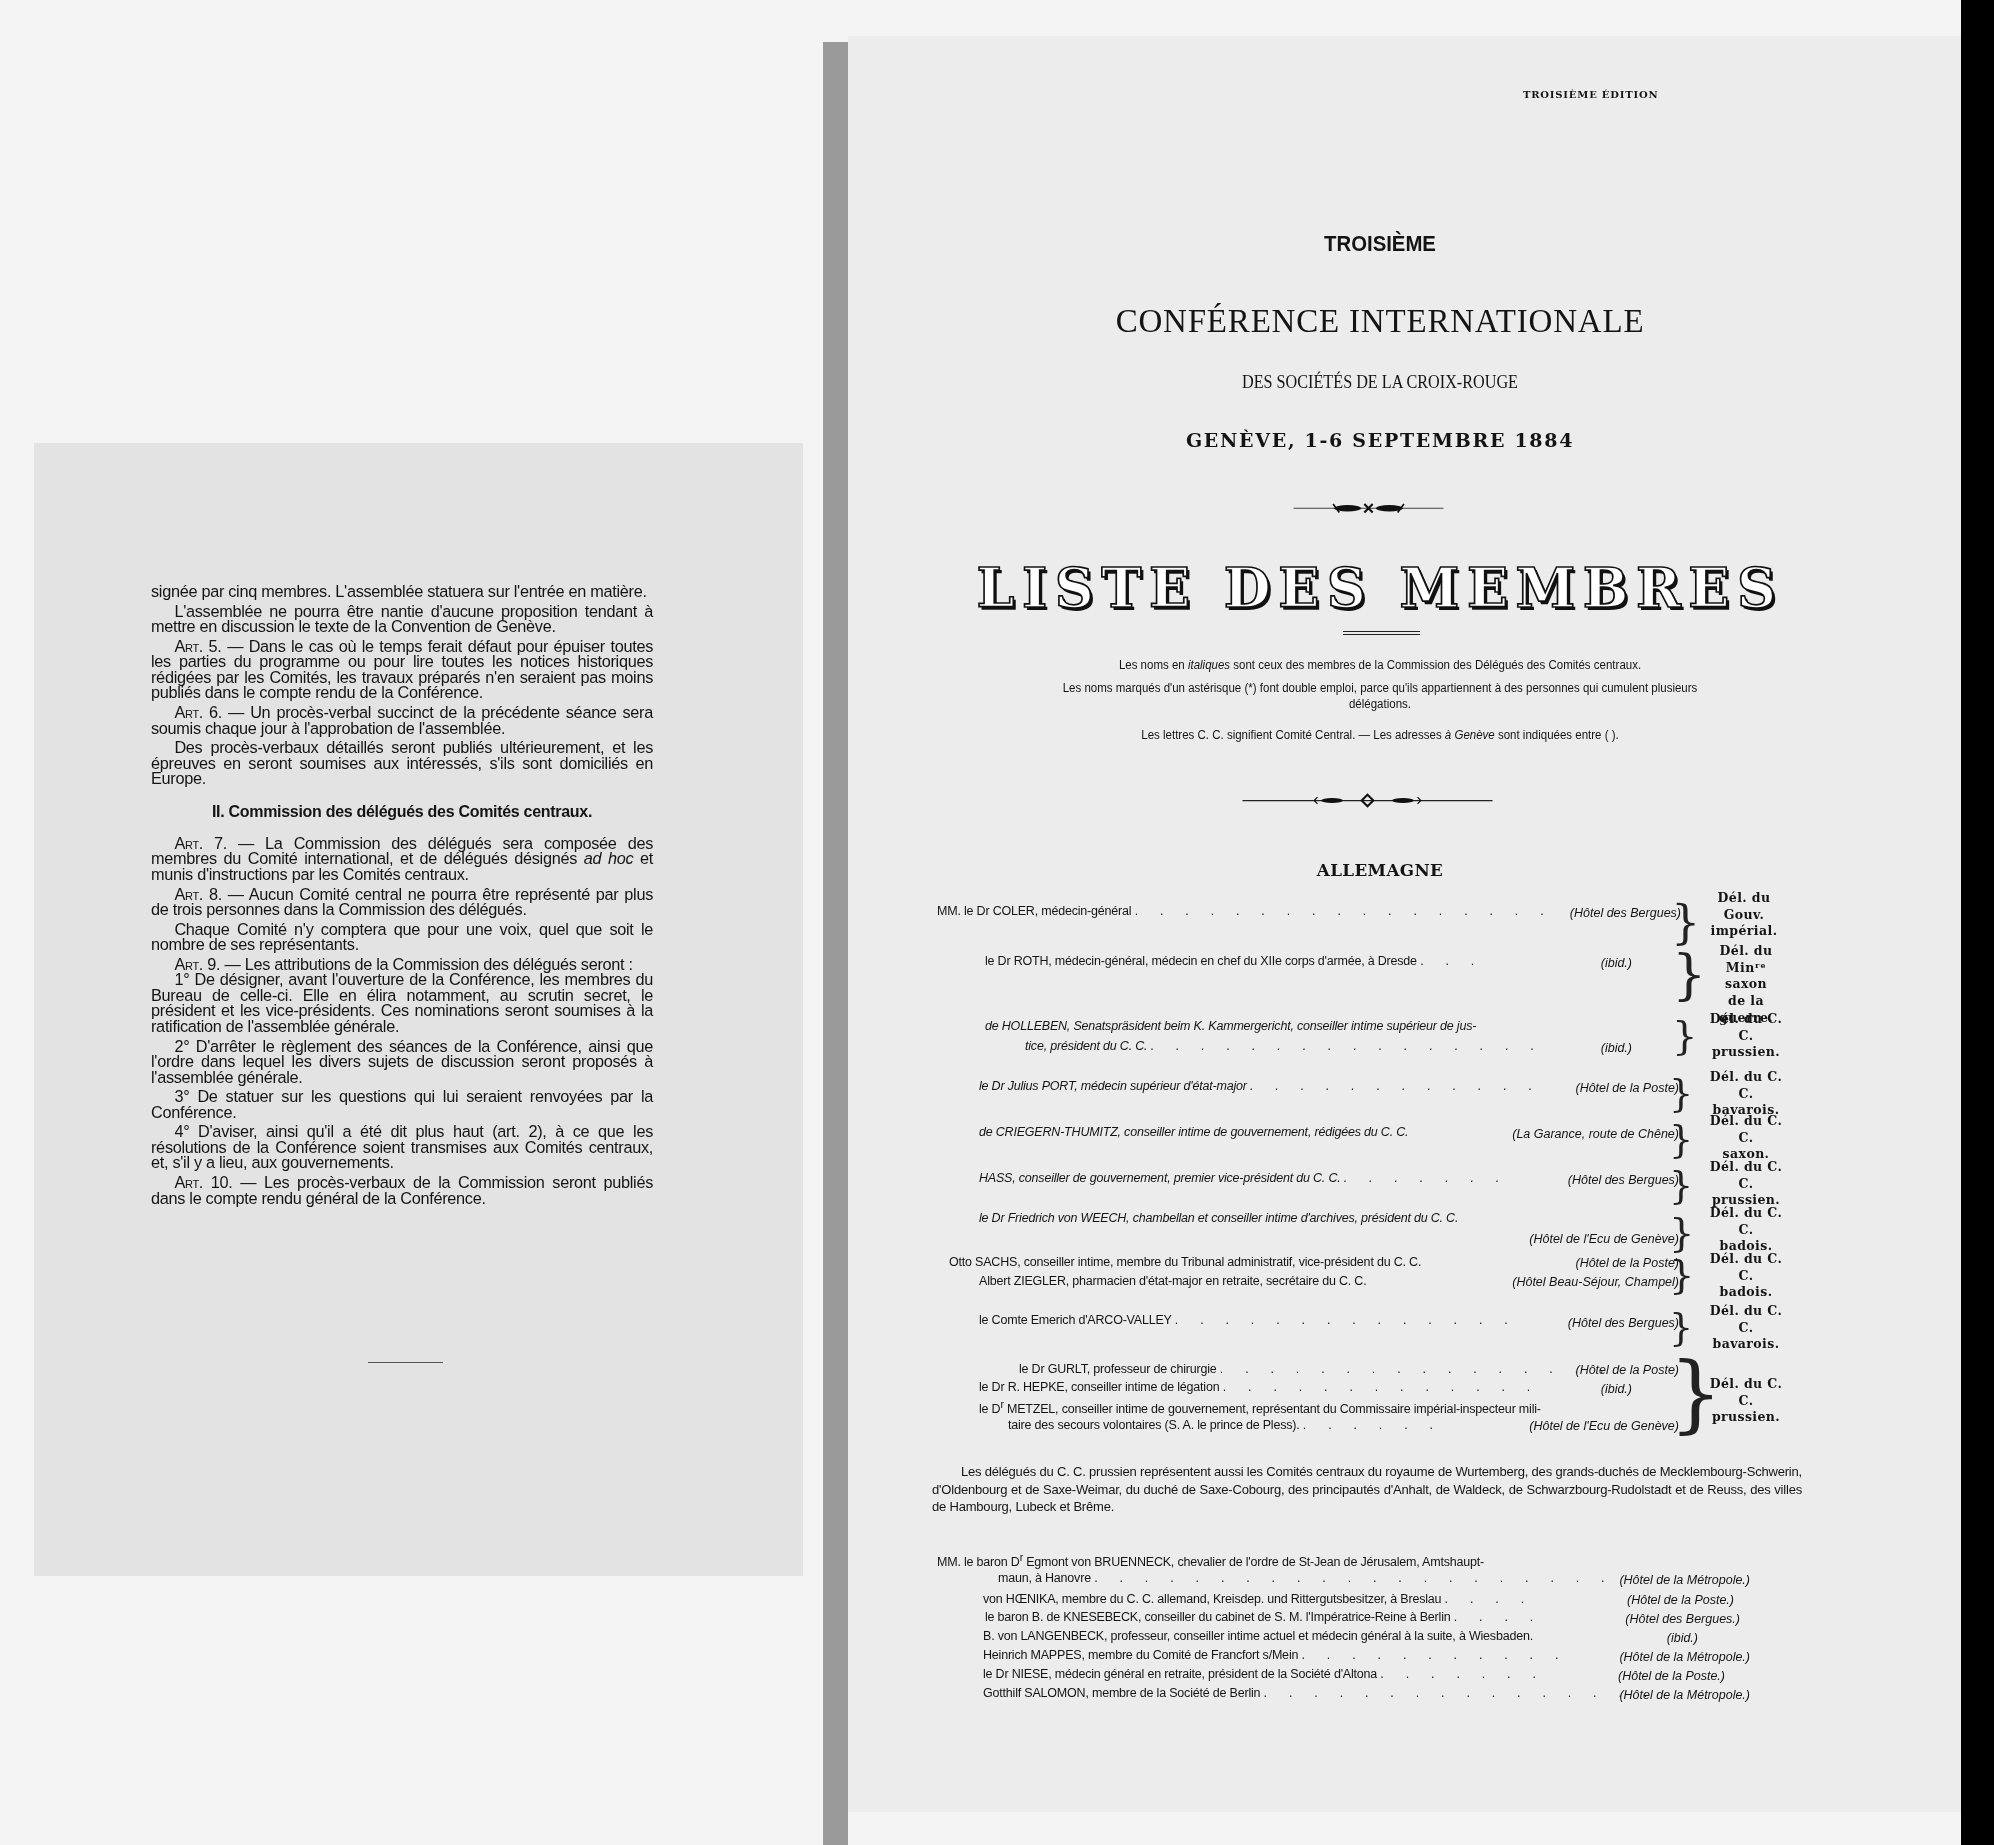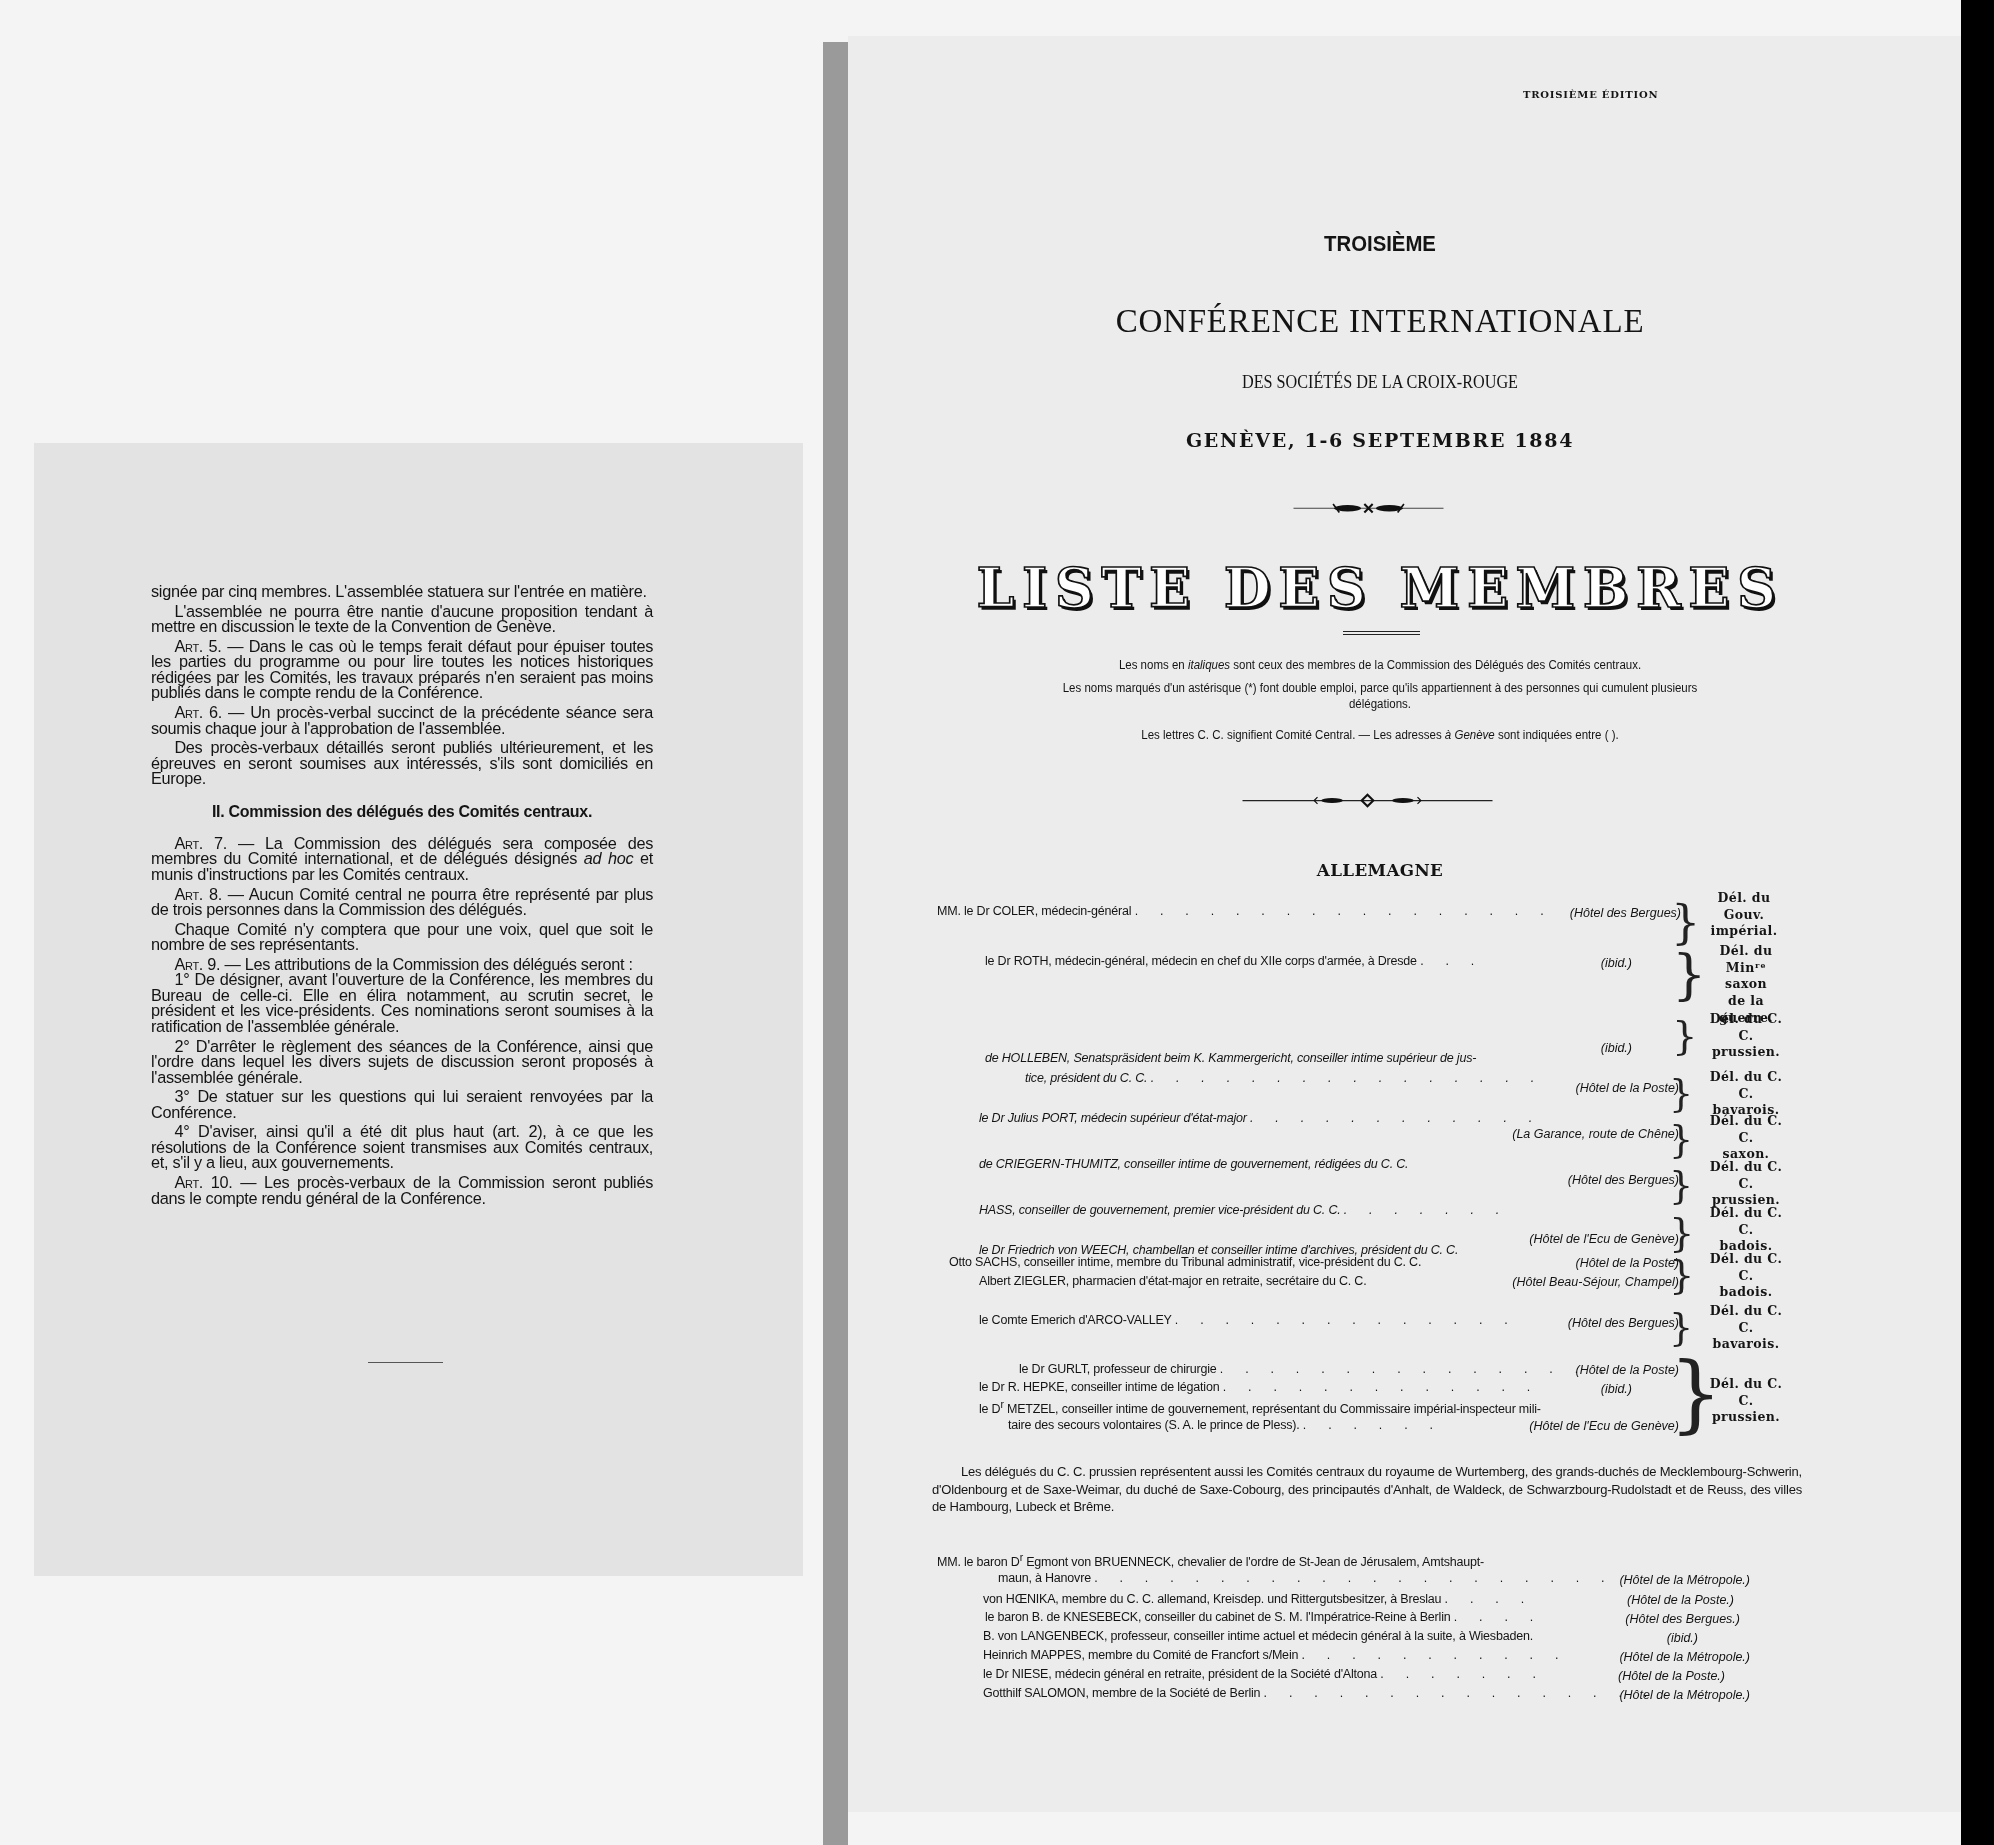--- a/index.html
+++ b/index.html
@@ -16,21 +16,21 @@
   .sc { font-variant:small-caps; }
   .lp h3 { margin:17.6px 0 16px 0; text-align:center; font-size:16px; font-weight:bold; text-indent:0; }
   
   #gutter { left:823px; top:42px; width:25px; height:1803px; background:#9a9a9a; }
   
   #right-page { left:848px; top:36px; width:1113px; height:1776px; background:#ececec; }
   #black-edge { left:1961px; top:0; width:34px; height:1845px; background:#000; }
   .c { text-align:center; }
   .rp-text { position:absolute; font-family:"Liberation Sans", sans-serif; }
   .row { position:absolute; font-family:"Liberation Sans", sans-serif; font-size:12.5px; white-space:nowrap; letter-spacing:-0.2px; }
-  .it { font-style:italic;margin-top:32px; }
+  .it { font-style:italic; }
   .brace { position:absolute; font-family:"DejaVu Serif",serif; font-weight:100; color:#222; }
   .del { position:absolute; width:92px; text-align:center; font-family:"DejaVu Serif",serif; font-weight:bold;
          font-size:12.5px; line-height:16.7px; letter-spacing:0.4px; }
   .addr { position:absolute; font-style:italic; font-size:12.5px; font-family:"Liberation Sans",sans-serif; white-space:nowrap; text-align:right; }
   .dots { letter-spacing:9.2px; }
 </style>
 </head>
 <body>
 
 <div id="left-page" class="abs"></div>

